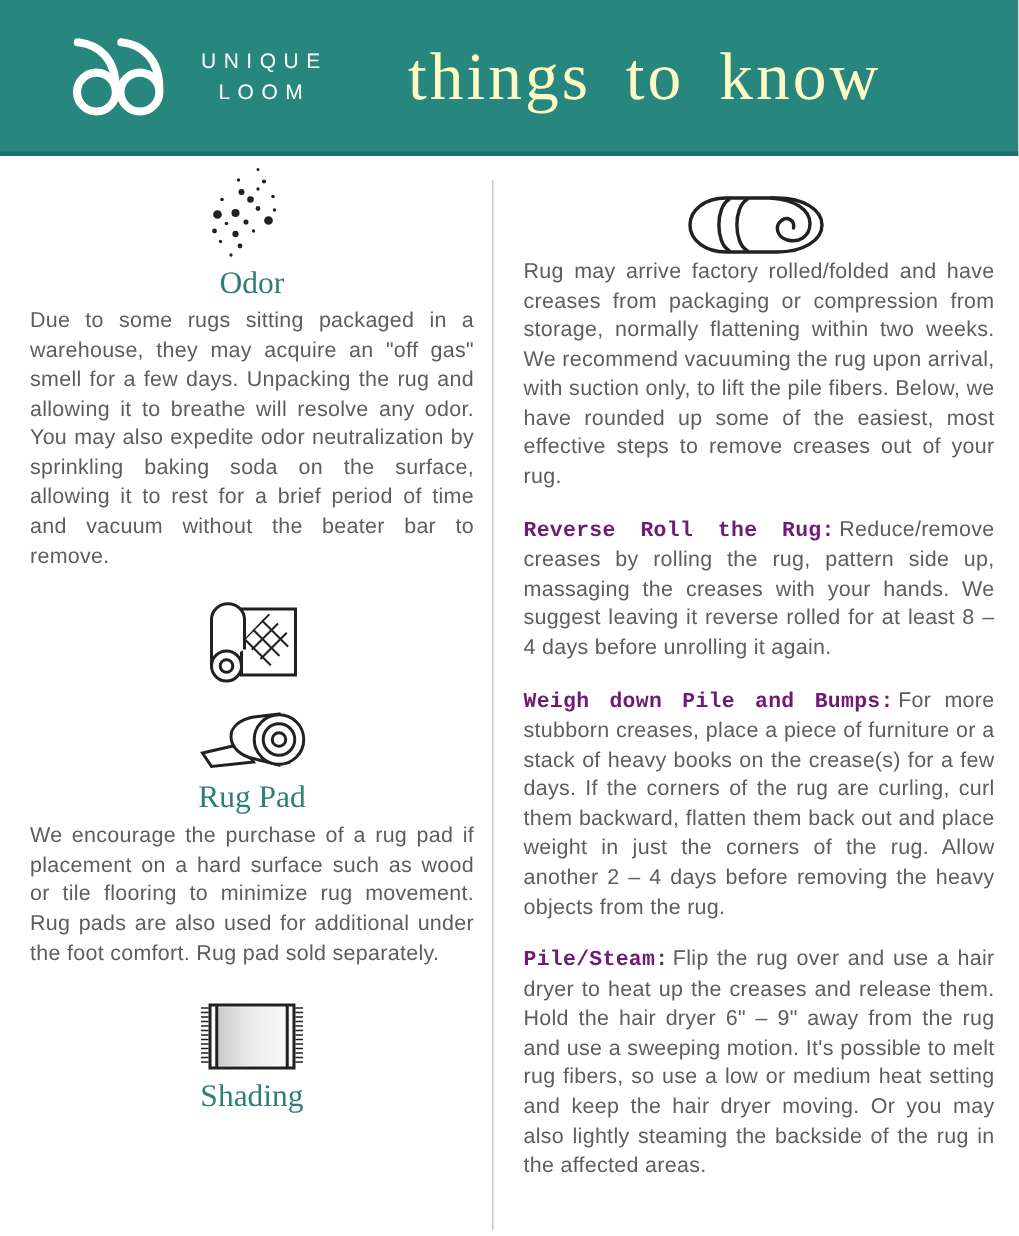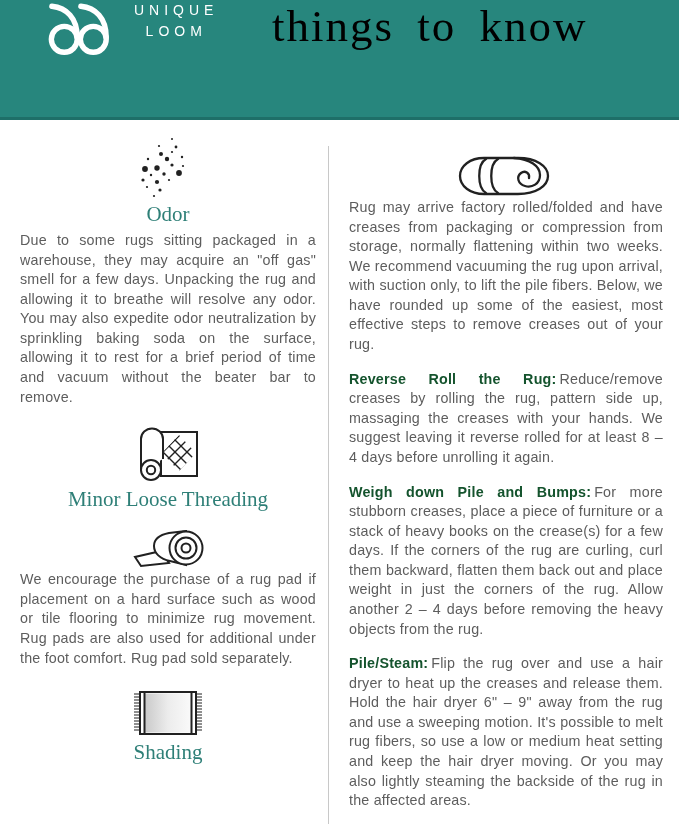--- a/index.html
+++ b/index.html
@@ -6,53 +6,53 @@
   html, body { background: #ffffff; }
   body {
     width: 679px; height: 824px;
     overflow: hidden;
     font-family: "Liberation Sans", sans-serif;
     position: relative;
   }
 
   
   .header {
-    height: 120px;
+    height: 104px;
     background: #27867d;
     border-bottom: 3px solid #1e6f68;
     display: flex;
+    align-items: center;
     padding: 0 30px 0 46px;
   }
   .logo-mark { width: 78px; height: 58px; flex: 0 0 auto; }
   .brand {
     color: #ffffff;
     margin-left: 10px;
     text-align: center;
     line-height: 1.5;
     font-size: 14px;
     letter-spacing: 5px;
     font-weight: 400;
   }
   .header-title {
     flex: 1;
     text-align: center;
-    color: #000000;
+    color: #fef9c3;
     font-family: "Liberation Serif", serif;
     font-size: 45px;
     font-weight: 400;
     letter-spacing: 2px;
     word-spacing: 10px;
     padding-right: 8px;
   }
 
   
   .content {
     display: flex;
     height: 720px;
-    padding-top: 10px;
   }
   .col-left  { width: 328px; padding: 0 12px 0 20px; }
   .divider   { width: 1px; background: #c8c8c8; margin-top: 16px; margin-bottom: 4px; }
   .col-right { flex: 1; padding: 0 16px 0 20px; }
 
   .sec { text-align: center; }
   .icon-wrap { display: flex; justify-content: center; align-items: flex-end; }
   .sec-title {
     font-family: "Liberation Serif", serif;
     font-weight: 400;
@@ -61,21 +61,21 @@
     margin: 4px 0 4px 0;
   }
   .body {
     text-align: justify;
     font-size: 14.3px;
     line-height: 1.37;
     color: #5d5d5d;
     letter-spacing: .2px;
   }
   .tip { margin-top: 15px; }
-  .tip-label { color: #14532d; font-weight: 700; margin-right: 3px; }
+  .tip-label { color: #701a75; font-weight: 700; margin-right: 3px; font-family: Liberation Mono, monospace; }
 
   
   .sec-odor      .icon-wrap { height: 64px; margin-top: 4px; }
   .sec-threading { margin-top: 16px; }
   .sec-threading .icon-wrap { height: 60px; }
   .sec-rugpad    { margin-top: 16px; }
   .sec-rugpad    .icon-wrap { height: 42px; }
   .sec-shading   { margin-top: 20px; }
   .sec-shading   .icon-wrap { height: 48px; }
   .sec-crease    .icon-wrap { height: 52px; margin-top: 16px; }
@@ -148,33 +148,33 @@
           <rect class="lnw" x="29" y="7" width="36" height="44"></rect>
           <g clip-path="url(#diamond)" stroke="#212121" stroke-width="1.4">
             <path d="M20,38 L62,-4 M26,44 L68,2 M32,50 L74,8 M38,56 L80,14 M14,32 L56,-10"></path>
             <path d="M10,18 L52,60 M16,12 L58,54 M22,6 L64,48 M28,0 L70,42 M34,-6 L76,36"></path>
           </g>
           <path class="lnw" d="M9,46 L9,14 A11,10.5 0 0 1 31,14 L31,34"></path>
           <circle class="lnw" cx="19" cy="45" r="10"></circle>
           <circle class="ln" cx="19" cy="45" r="4.2"></circle>
         </svg>
       </div>
-      <h2 class="sec-title">Minor Loose Threading</h2>
     </section>
 
     <section class="sec sec-rugpad">
       <div class="icon-wrap">
         <svg width="78" height="46" viewBox="0 0 78 46">
           <polygon class="lnw" points="32,27 6,33 12,42 40,39"></polygon>
           <path class="lnw" d="M57,7 L40,9 C30,11 25,16 25,22 C25,29 31,35 41,37 L57,41 Z"></path>
           <circle class="lnw" cx="57" cy="24" r="16.5"></circle>
           <circle class="ln" cx="57" cy="24" r="10.5"></circle>
           <circle class="ln" cx="57" cy="24" r="4.5"></circle>
         </svg>
       </div>
+      <h2 class="sec-title">Rug Pad</h2>
       <p class="body">We encourage the purchase of a rug pad if placement on a hard surface such as wood or tile flooring to minimize rug movement. Rug pads are also used for additional under the foot comfort. Rug pad sold separately.</p>
     </section>
 
     <section class="sec sec-shading">
       <div class="icon-wrap">
         <svg width="70" height="46" viewBox="0 0 70 46">
           <defs>
             <linearGradient id="shadeGrad" x1="0" y1="0" x2="1" y2="0">
               <stop offset="0" stop-color="#c9c9c9"></stop>
               <stop offset="0.5" stop-color="#ececec"></stop>

